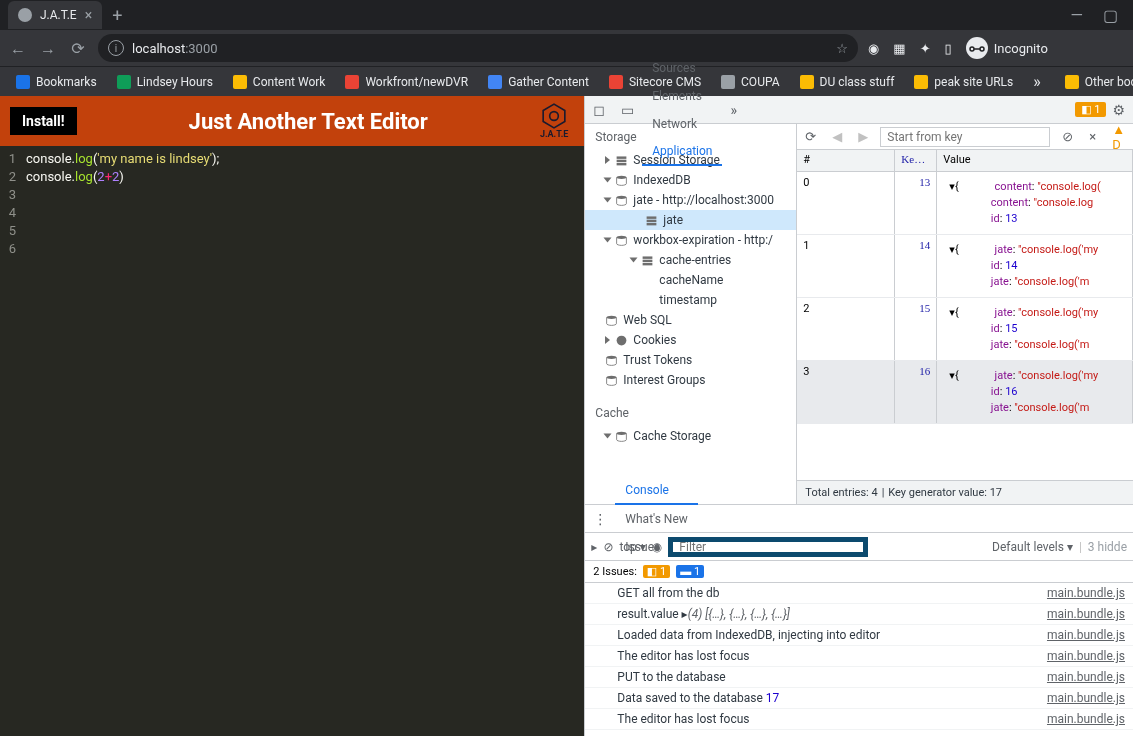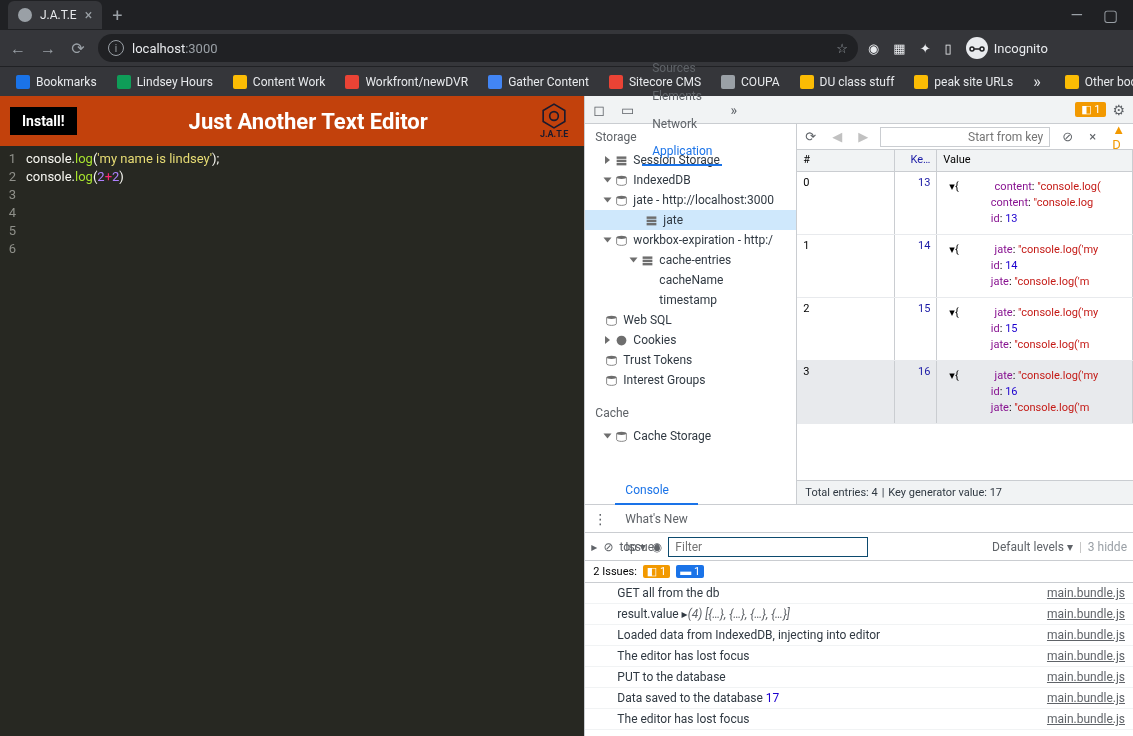--- a/index.html
+++ b/index.html
@@ -55,42 +55,42 @@
 .sp-item.l2 { padding-left:46px; }
 .sp-item.l3 { padding-left:60px; }
 .sp-item.l4 { padding-left:74px; }
 .sp-item.selected { background:#cfe8fc; }
 .tri { display:inline-block; width:0; height:0; border-style:solid; border-width:4px 0 4px 5px; border-color:transparent transparent transparent #6e6e6e; }
 .tri.open { transform:rotate(90deg); }
 .db-icon { width:13px; height:13px; }
 .data-panel { flex:1; display:flex; flex-direction:column; min-width:0; }
 .data-toolbar { height:26px; border-bottom:1px solid #cacdd1; display:flex; align-items:center; font-size:12px; }
 .dt-btn { padding:0 8px; font-size:13px; color:#5f6368; cursor:pointer; }
-.start-key { flex:1; border:1px solid #cacdd1; height:20px; padding:0 6px; font-size:12px; color:#9aa0a6; margin:0 4px;text-align:right; }
+.start-key { flex:1; border:1px solid #cacdd1; height:20px; padding:0 6px; font-size:12px; color:#9aa0a6; margin:0 4px; }
 .data-table { flex:1; overflow:auto; font-size:11px; font-family:Consolas,Monaco,monospace; }
 .dt-head { display:flex; background:#f1f3f4; border-bottom:1px solid #cacdd1; height:22px; }
 .dt-col { padding:3px 6px; border-right:1px solid #cacdd1; }
 .col-idx { width:98px; }
 .col-key { width:42px; }
 .col-val { flex:1; }
 .dt-row { display:flex; border-bottom:1px solid #e8eaed; min-height:50px; }
 .dt-row.sel { background:#e8eaed; }
 .dt-row .col-idx, .dt-row .col-key { display:flex; align-items:flex-start; padding-top:4px; }
-.col-key { color:#1a1aa6; text-align:right; justify-content:flex-end; }
+.col-key { color:#1a1aa6; text-align:left; justify-content:flex-end;font-family:Liberation Serif, serif; }
 .val-content { padding:4px 6px; line-height:16px; white-space:nowrap; overflow:hidden; }
 .jkey { color:#881391;margin-left:36px; }
 .jstr { color:#c41a16; }
 .jnum { color:#1c00cf; }
 .data-footer { height:24px; border-top:1px solid #cacdd1; background:#f1f3f4; font-size:11px; color:#303942; display:flex; align-items:center; padding:0 8px; gap:4px; white-space:nowrap; overflow:hidden; }
 .console-panel { border-top:1px solid #cacdd1; background:#fff; height:232px; display:flex; flex-direction:column; }
 .console-tabs { height:28px; display:flex; align-items:center; border-bottom:1px solid #cacdd1; font-size:12px; color:#5f6368; }
 .ct-btn { padding:0 10px; height:28px; display:flex; align-items:center; cursor:pointer; }
 .ct-btn.active { color:#1a73e8; border-bottom:2px solid #1a73e8; }
 .console-toolbar { height:28px; display:flex; align-items:center; border-bottom:1px solid #cacdd1; font-size:12px; color:#5f6368; gap:6px; padding:0 6px; }
-.filter-input { border:1px solid #0c4a6e; height:20px; padding:0 6px; font-size:12px; flex:0 0 200px; }
+.filter-input { border:5px solid #0c4a6e; height:20px; padding:0 6px; font-size:12px; flex:0 0 200px; }
 .issues-bar { height:22px; border-bottom:1px solid #cacdd1; font-size:11px; display:flex; align-items:center; padding:0 8px; gap:6px; }
 .console-log { flex:1; overflow:auto; font-family:Consolas,Monaco,monospace; font-size:12px; }
 .log-row { display:flex; padding:3px 8px; border-bottom:1px solid #f1f3f4; }
 .log-msg { flex:1; color:#303942;margin-left:24px; }
 .log-src { color:#5f6368; text-decoration:underline; }
 .log-obj { color:#5f6368; font-style:italic; }
 </style>
 </head>
 <body>
 

